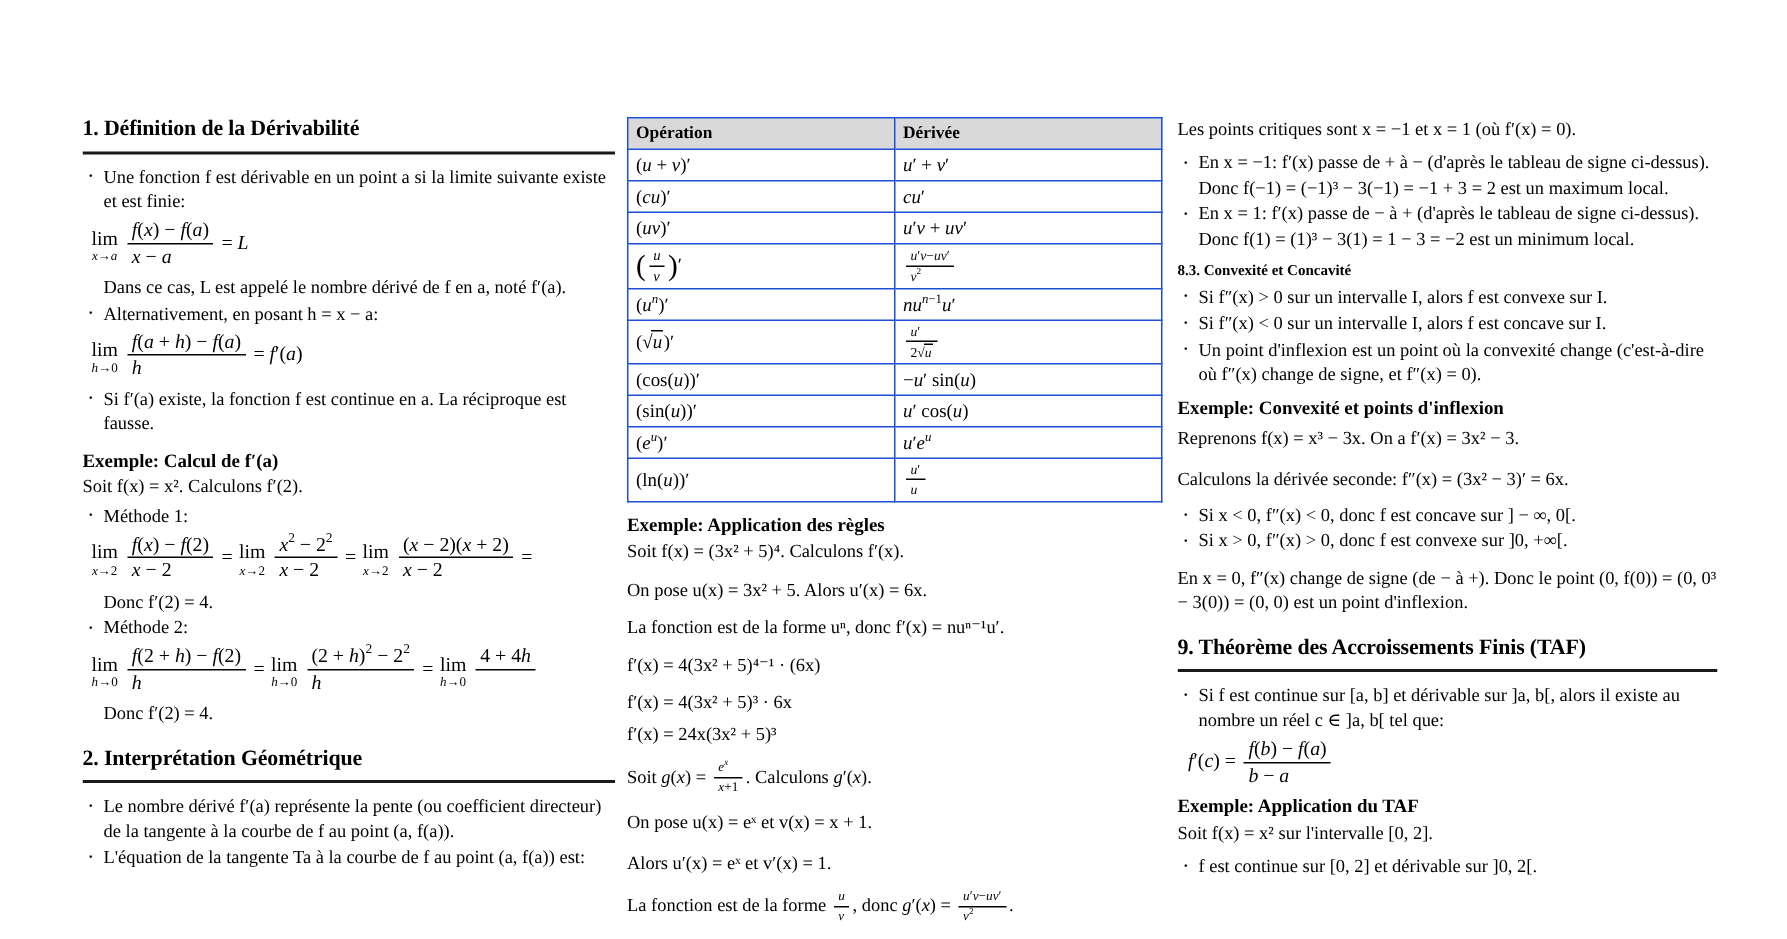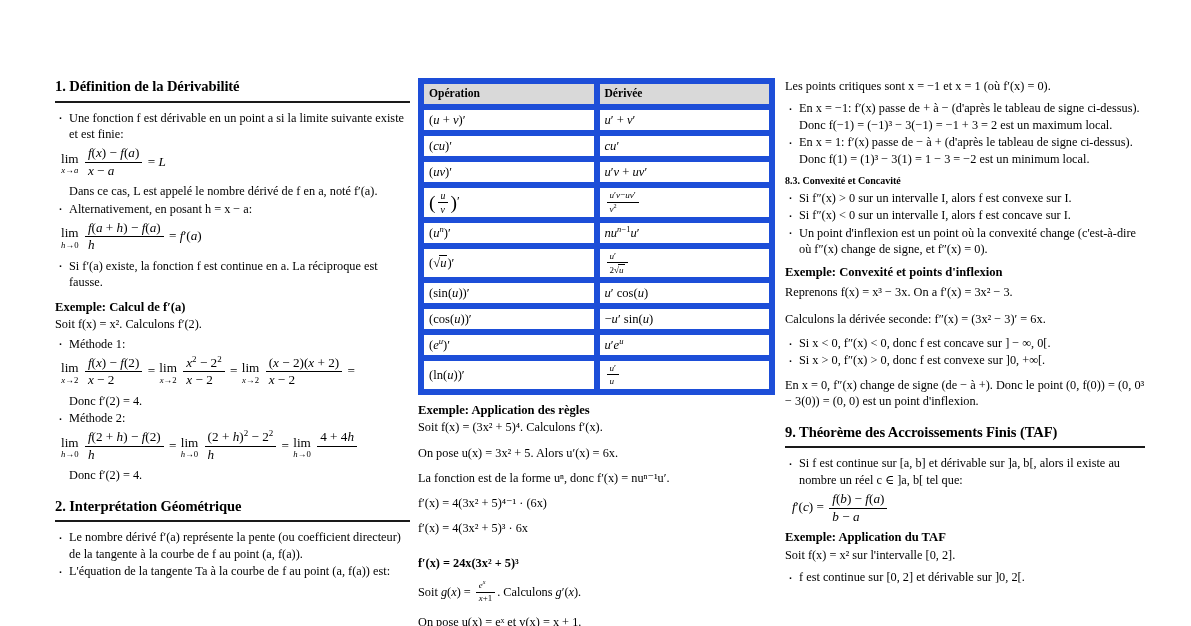--- a/index.html
+++ b/index.html
@@ -152,21 +152,21 @@
 
   
   table.deriv {
     border-collapse: collapse;
     width: 100%;
     font-size: 12.3px;
     margin: 0 0 8px 0;
     table-layout: fixed;
   }
   table.deriv th, table.deriv td {
-    border: 6px solid #1d4ed8;
+    border: 1px solid #1d4ed8;
     padding: 2px 5px 2px 5px;
     text-align: left;
     vertical-align: middle;
     height: 16px;
     line-height: 1.18;
   }
   table.deriv th {
     background: #d9d9d9;
     font-weight: bold;
     font-size: 11.6px;
@@ -315,45 +315,45 @@
           </tr>
           <tr>
             <td>(<span class="mi">u</span><sup class="e"><span class="mi">n</span></sup>)′</td>
             <td><span class="mi">nu</span><sup class="e"><span class="mi">n</span>−1</sup><span class="mi">u</span>′</td>
           </tr>
           <tr>
             <td>(<span class="radic">√</span><span class="sqrt"><span class="mi">u</span></span>)′</td>
             <td><span class="frac sm"><span class="num"><span class="mi">u</span>′</span><span class="den">2<span class="radic">√</span><span class="sqrt"><span class="mi">u</span></span></span></span></td>
           </tr>
           <tr>
+            <td>(cos(<span class="mi">u</span>))′</td>
+            <td>−<span class="mi">u</span>′ sin(<span class="mi">u</span>)</td>
+          </tr>
+          <tr>
             <td>(sin(<span class="mi">u</span>))′</td>
             <td><span class="mi">u</span>′ cos(<span class="mi">u</span>)</td>
-          </tr>
-          <tr>
-            <td>(cos(<span class="mi">u</span>))′</td>
-            <td>−<span class="mi">u</span>′ sin(<span class="mi">u</span>)</td>
           </tr>
           <tr>
             <td>(<span class="mi">e</span><sup class="e"><span class="mi">u</span></sup>)′</td>
             <td><span class="mi">u</span>′<span class="mi">e</span><sup class="e"><span class="mi">u</span></sup></td>
           </tr>
           <tr>
             <td>(ln(<span class="mi">u</span>))′</td>
             <td><span class="frac sm"><span class="num"><span class="mi">u</span>′</span><span class="den"><span class="mi">u</span></span></span></td>
           </tr>
         </tbody>
       </table>
 
       <h3 class="example" style="margin-top:4px;">Exemple: Application des règles</h3>
       <p class="para">Soit f(x) = (3x² + 5)⁴. Calculons f′(x).</p>
       <p class="para" style="margin-top:9px;">On pose u(x) = 3x² + 5. Alors u′(x) = 6x.</p>
       <p class="para" style="margin-top:9px;">La fonction est de la forme uⁿ, donc f′(x) = nuⁿ⁻¹u′.</p>
       <p class="eqline" style="margin-top:10px;">f′(x) = 4(3x² + 5)⁴⁻¹ · (6x)</p>
       <p class="eqline" style="margin-top:10px;">f′(x) = 4(3x² + 5)³ · 6x</p>
-      <p class="eqline" style="margin-top:20px;font-weight:bold;">f′(x) = 24x(3x² + 5)³</p>
+      <p class="eqline" style="margin-top:6px;">f′(x) = 24x(3x² + 5)³</p>
 
       <p class="para" style="margin-top:11px;">
         Soit <span class="mi">g</span>(<span class="mi">x</span>) =
         <span class="frac sm"><span class="num"><span class="mi">e</span><sup class="e"><span class="mi">x</span></sup></span><span class="den"><span class="mi">x</span>+1</span></span>. Calculons <span class="mi">g</span>′(<span class="mi">x</span>).
       </p>
       <p class="para" style="margin-top:10px;">On pose u(x) = eˣ et v(x) = x + 1.</p>
       <p class="para" style="margin-top:10px;">Alors u′(x) = eˣ et v′(x) = 1.</p>
       <p class="para" style="margin-top:10px;">
         La fonction est de la forme <span class="frac sm"><span class="num"><span class="mi">u</span></span><span class="den"><span class="mi">v</span></span></span>, donc <span class="mi">g</span>′(<span class="mi">x</span>) =
         <span class="frac sm"><span class="num"><span class="mi">u</span>′<span class="mi">v</span>−<span class="mi">uv</span>′</span><span class="den"><span class="mi">v</span><sup class="e">2</sup></span></span>.

